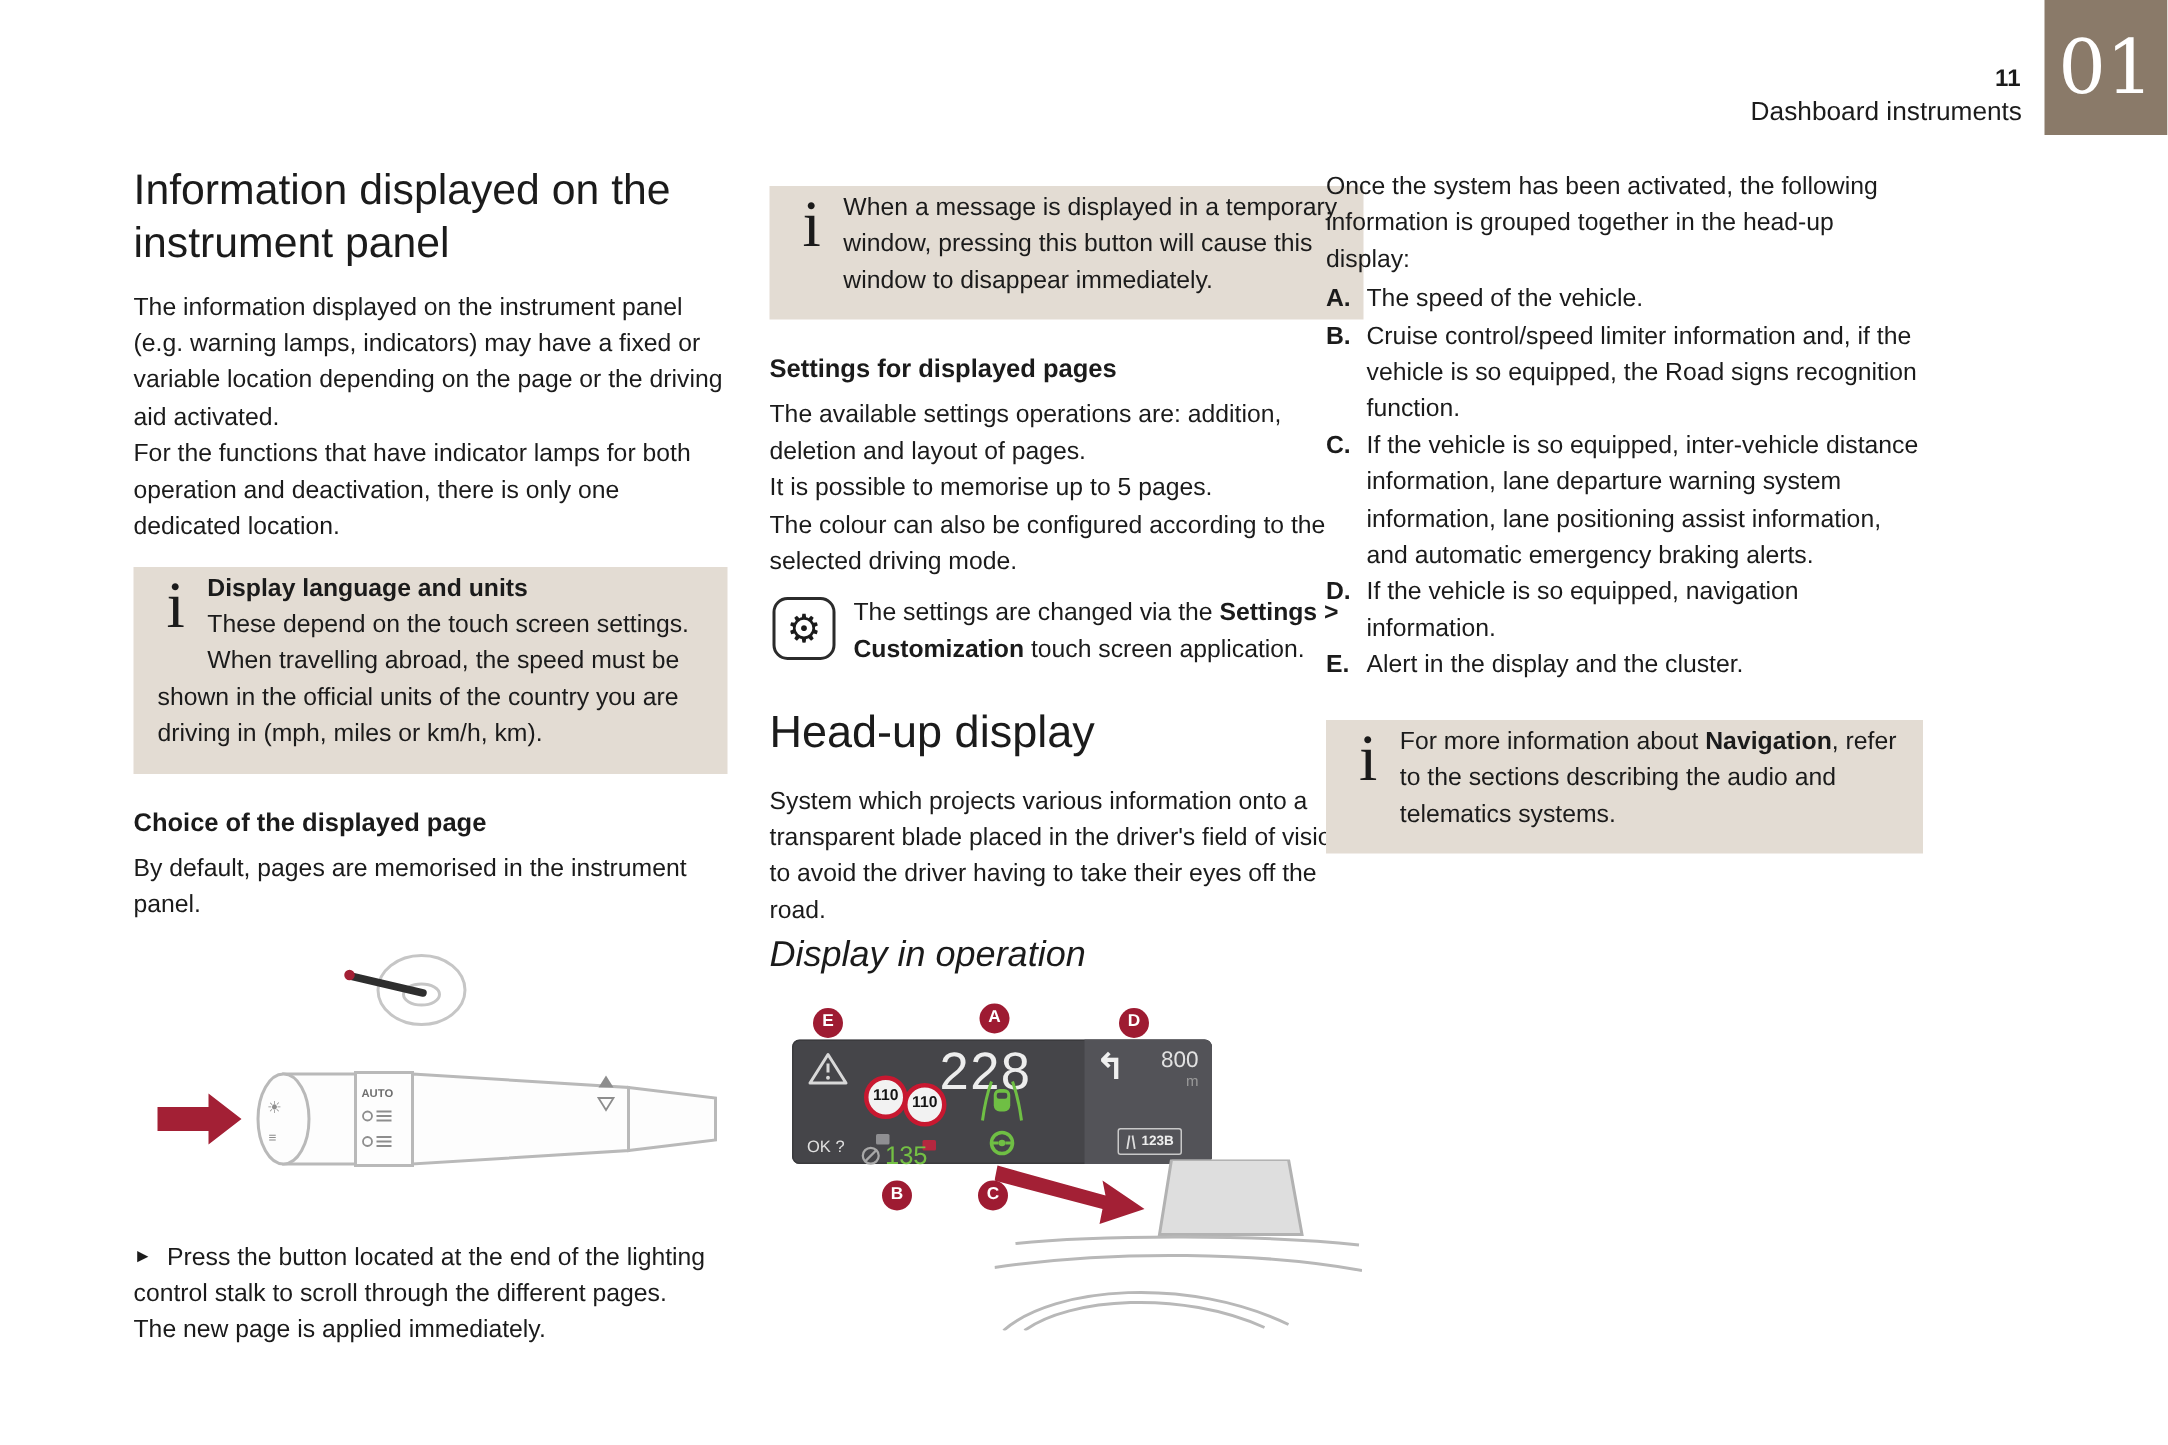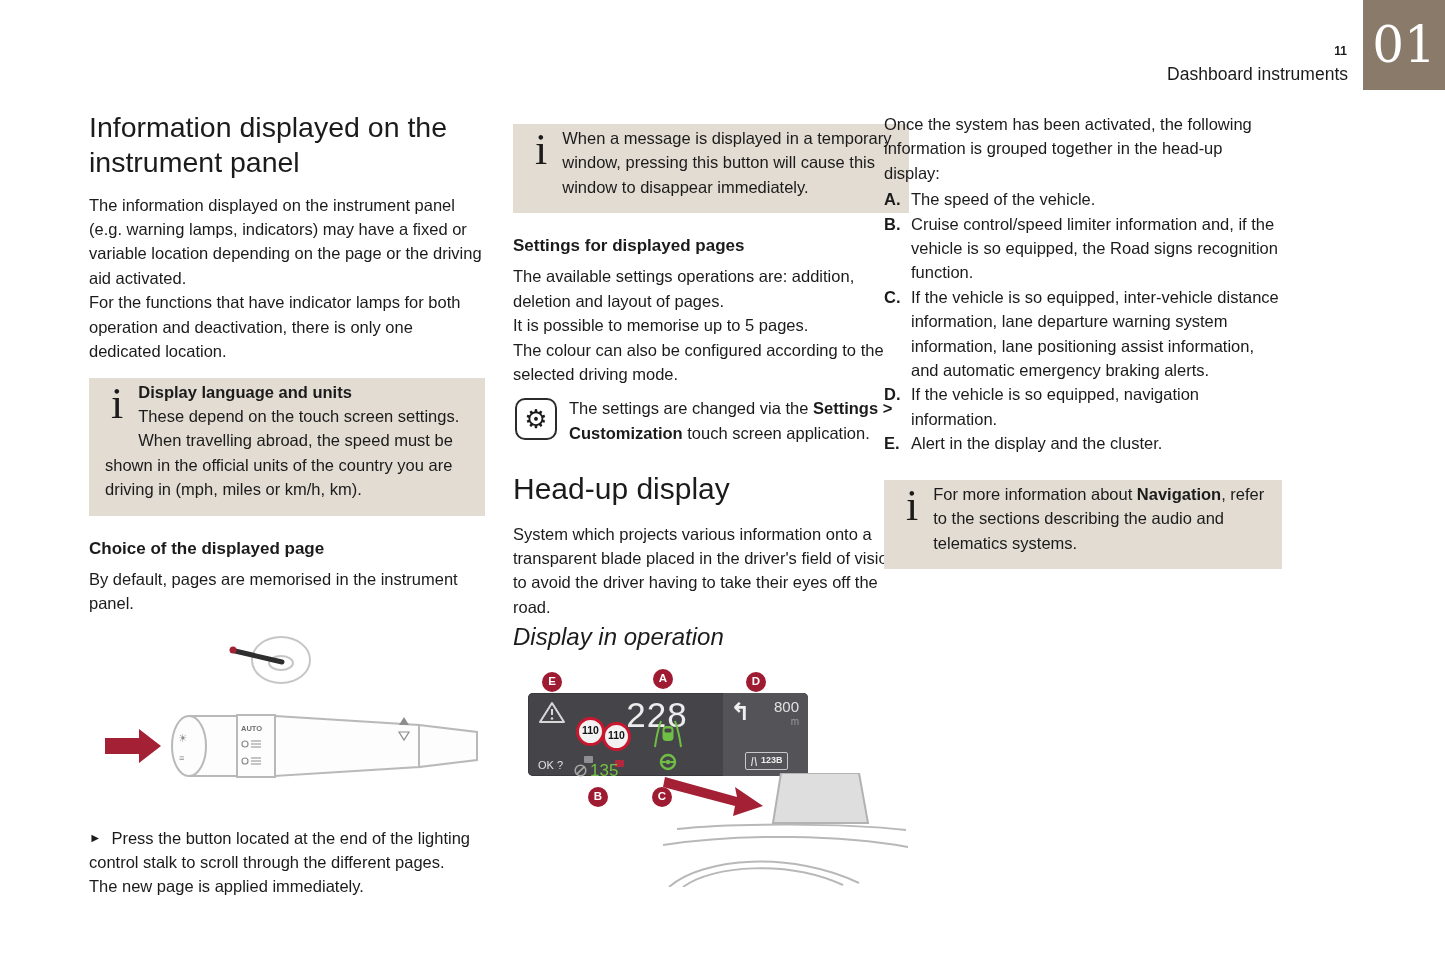--- a/index.html
+++ b/index.html
@@ -7,21 +7,21 @@
   body {
     position: relative;
     background: #ffffff;
     font-family: "Liberation Sans", "DejaVu Sans", sans-serif;
     color: #1b1b1b;
     overflow: hidden;
   }
   p { margin: 0; }
 
   
-  .page-number { position: absolute; top: 44px; right: 98px; font-size: 12px; font-weight: bold; }
+  .page-number { position: absolute; top: 44px; right: 98px; font-size: 16px; font-weight: bold; }
   .section-title { position: absolute; top: 64px; right: 97px; font-size: 17.5px; }
   .chapter-tab {
     position: absolute; top: 0; right: 0; width: 82px; height: 90px;
     background: #8a7a69; color: #ffffff;
     display: flex; align-items: center; justify-content: center;
     font-family: "DejaVu Serif", "Liberation Serif", serif;
     font-size: 50px; font-weight: 400;
   }
 
   

